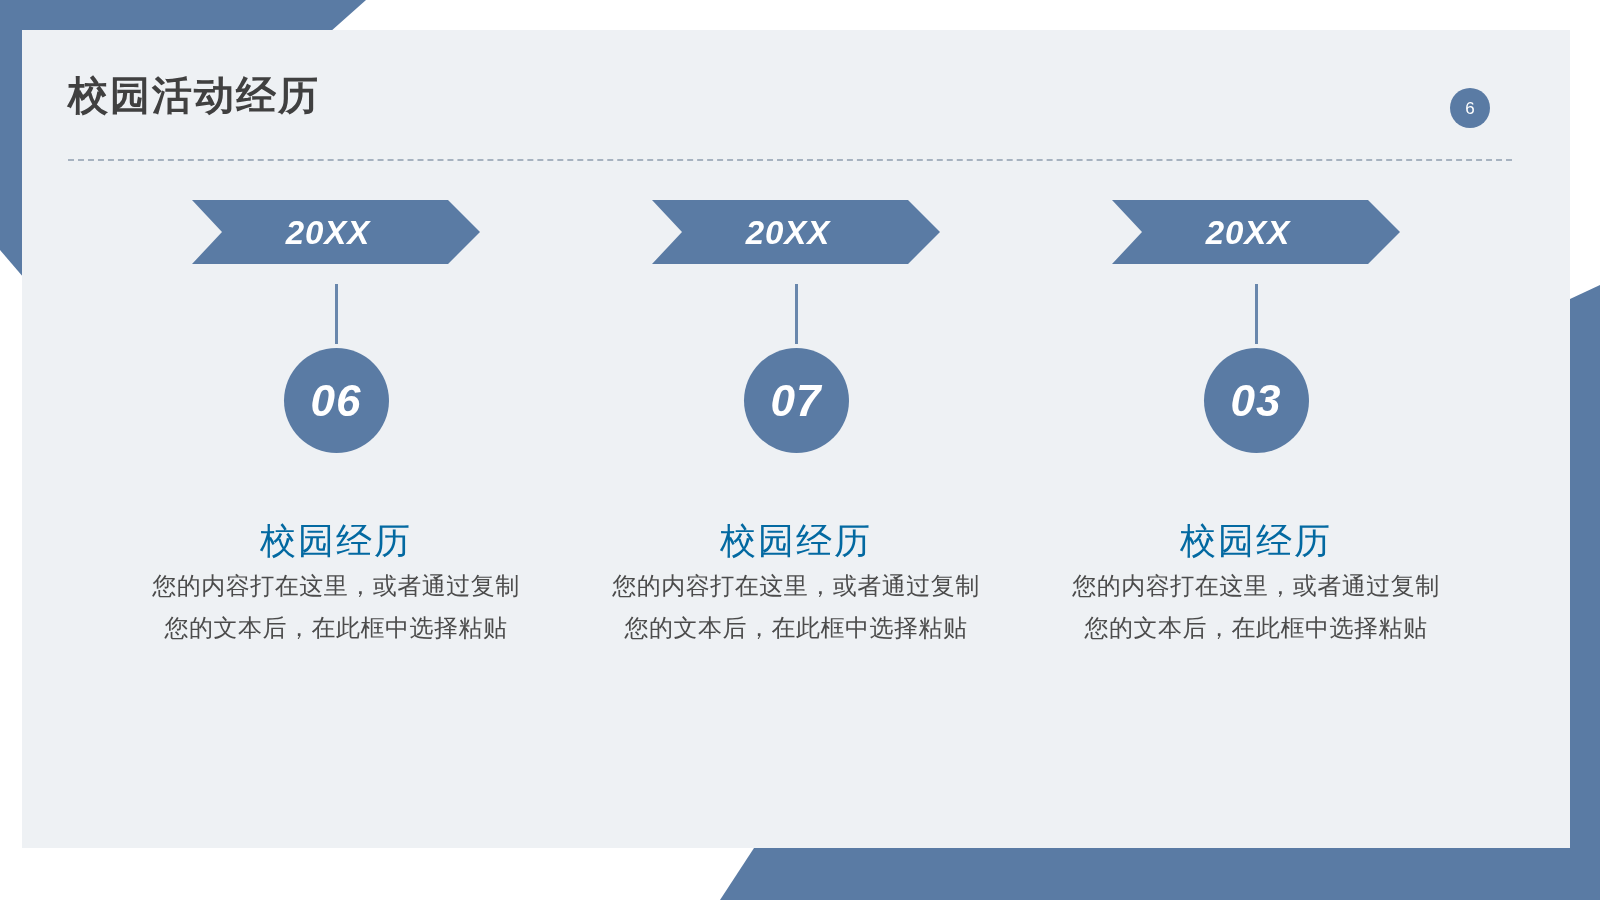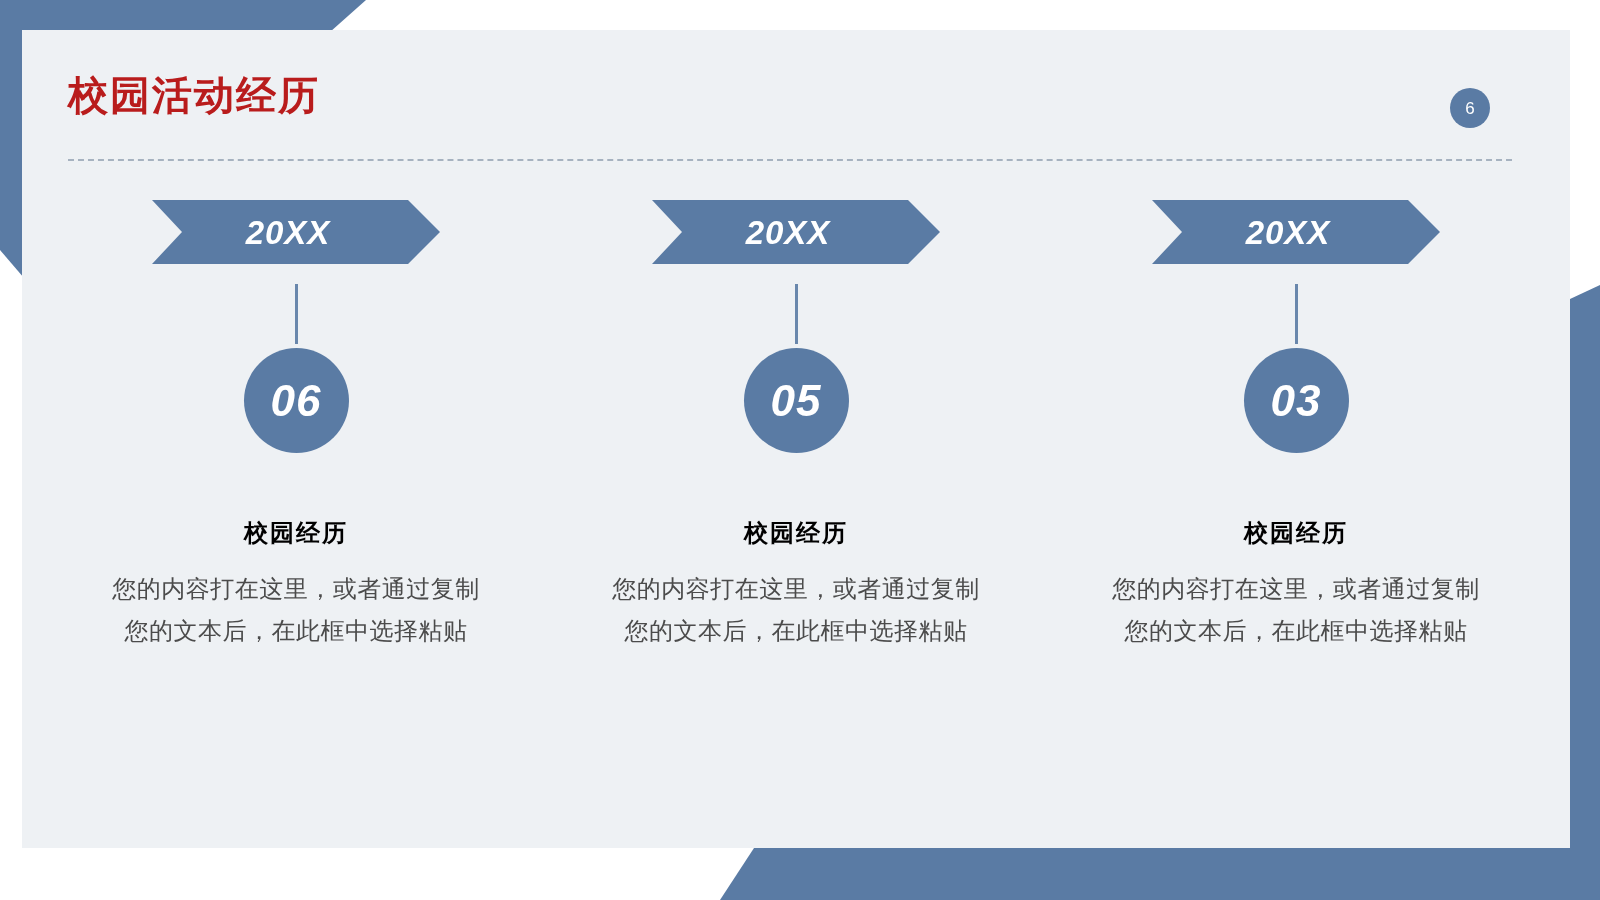--- a/index.html
+++ b/index.html
@@ -73,21 +73,21 @@
     top: 36px;
     right: 58px;
     height: 94px;
   }
   .page-title {
     position: absolute;
     left: 0;
     top: 0;
     font-size: 40px;
     font-weight: bold;
-    color: #b91c1c;
+    color: #404040;
     letter-spacing: 2px;
     line-height: 58px;
     white-space: nowrap;
   }
   .page-badge {
     position: absolute;
     right: 22px;
     top: 22px;
     width: 40px;
     height: 40px;
@@ -110,21 +110,21 @@
     opacity: .85;
   }
 
   
   .columns {
     position: absolute;
     left: 44px;
     top: 170px;
     right: 44px;
     display: flex;
-    justify-content: space-between;
+    justify-content: center;
   }
   .column {
     width: 460px;
     display: flex;
     flex-direction: column;
     align-items: center;
   }
 
   .year-banner {
     position: relative;
@@ -169,29 +169,29 @@
     color: #ffffff;
     font-size: 44px;
     font-weight: bold;
     font-style: italic;
     letter-spacing: 1px;
     line-height: 1;
   }
 
   .col-heading {
     margin-top: 66px;
-    font-size: 24px;
-    font-weight: bold;
-    color: #000000;
+    font-size: 36px;
+    font-weight: normal;
+    color: #0369a1;
     letter-spacing: 2px;
     line-height: 1.2;
     text-align: center;
   }
   .col-body {
-    margin-top: 20px;
+    margin-top: 3px;
     width: 390px;
     font-size: 24px;
     color: #4b4b4b;
     line-height: 1.76;
     text-align: center;
     letter-spacing: .5px;
   }
 </style>
 </head>
 <body>
@@ -224,21 +224,21 @@
         <div class="col-heading">校园经历</div>
         <div class="col-body">您的内容打在这里，或者通过复制您的文本后，在此框中选择粘贴</div>
       </div>
 
       <div class="column">
         <div class="year-banner">
           <span class="year-text">20XX</span>
         </div>
         <div class="connector"></div>
         <div class="step-circle">
-          <span class="step-number">05</span>
+          <span class="step-number">07</span>
         </div>
         <div class="col-heading">校园经历</div>
         <div class="col-body">您的内容打在这里，或者通过复制您的文本后，在此框中选择粘贴</div>
       </div>
 
       <div class="column">
         <div class="year-banner">
           <span class="year-text">20XX</span>
         </div>
         <div class="connector"></div>

